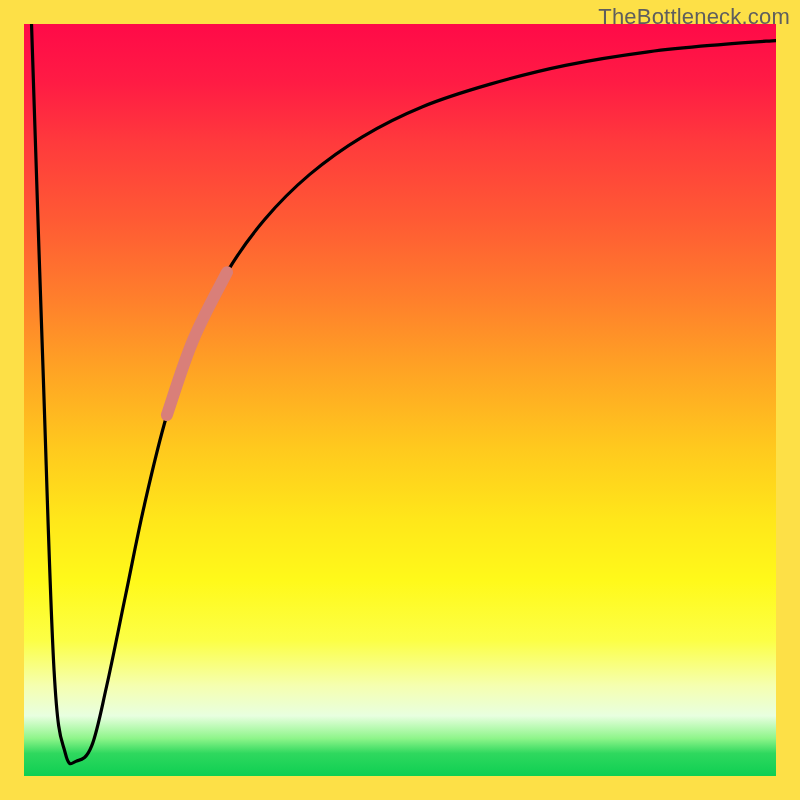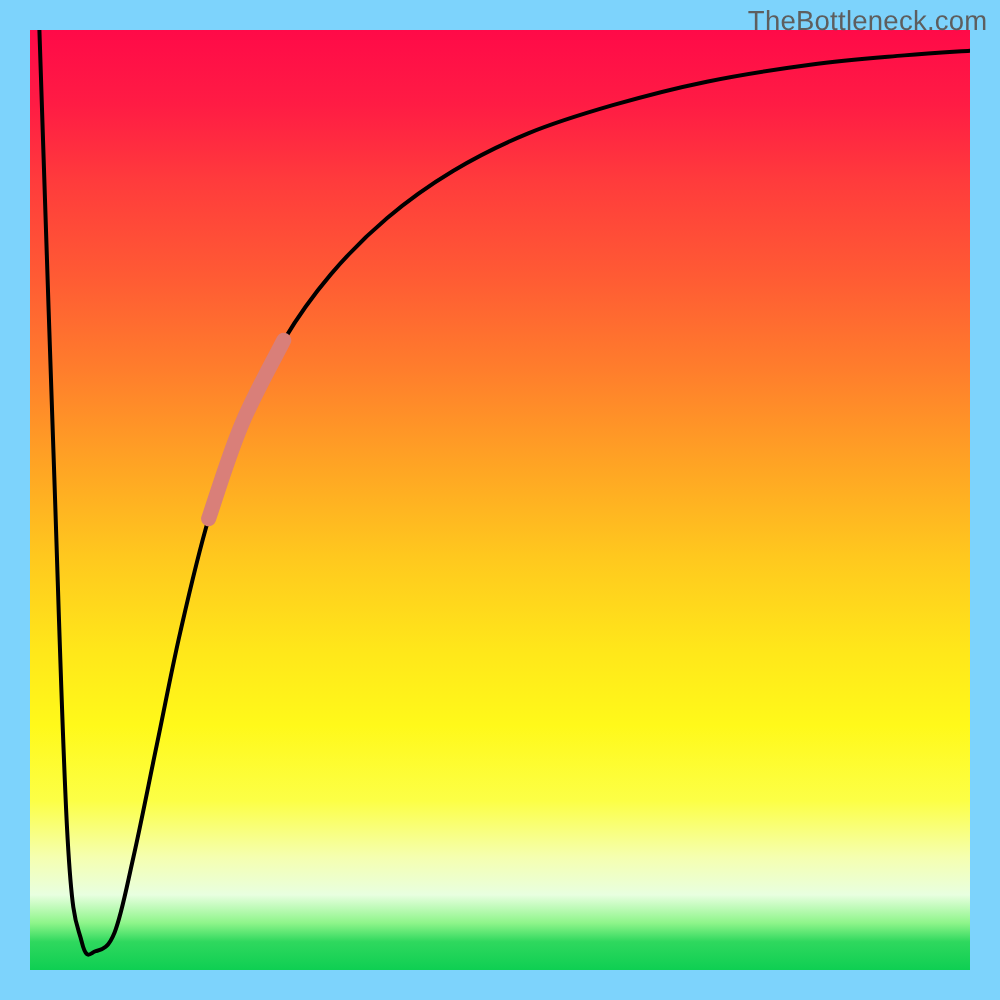--- a/index.html
+++ b/index.html
@@ -8,21 +8,21 @@
     width: 800px;
     height: 800px;
     overflow: hidden;
     background: #000;
     font-family: Arial, Helvetica, sans-serif;
   }
   .frame {
     position: relative;
     width: 800px;
     height: 800px;
-    background: #7dd3fc;
+    background: #fde047;
   }
   .watermark {
     position: absolute;
     top: 4px;
     right: 10px;
     color: #5e5e5e;
     font-size: 22px;
     font-weight: 400;
     letter-spacing: 0.2px;
     z-index: 30;

